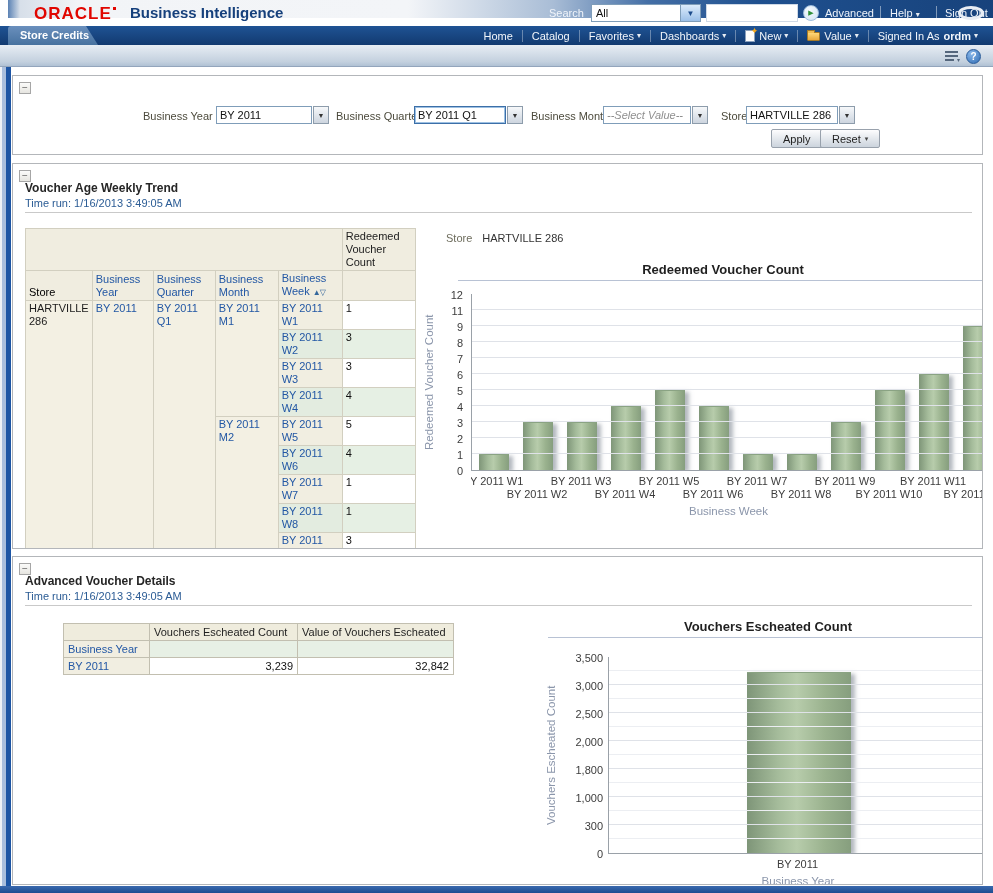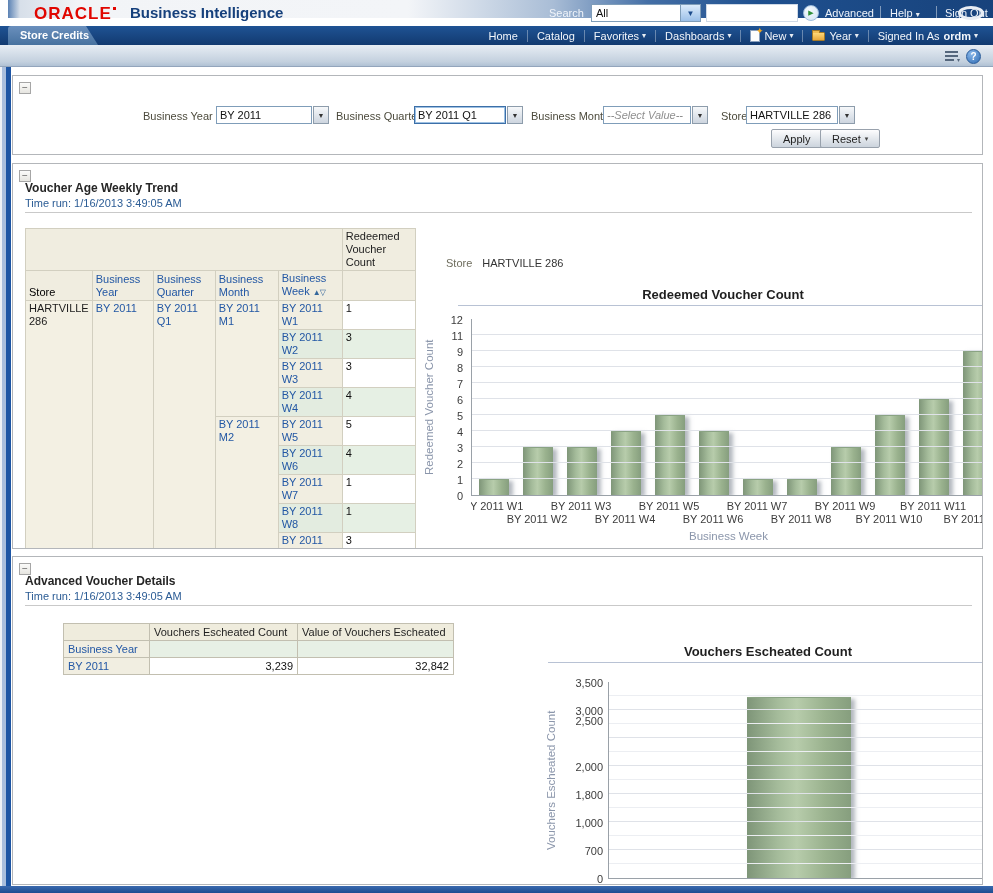--- a/index.html
+++ b/index.html
@@ -81,21 +81,21 @@
   .hdr2.link { color:#2257a4; }
   .hdr2 .sorts { font-size:8px; color:#34679c; letter-spacing:-1px; }
   td.dim { background:#f3f0e3; color:#2257a4; }
   td.dim.store-cell { color:#1c1c1c; }
   td.week { background:#f1eee1; color:#2257a4; }
   td.week.green { background:#e3ece0; }
   td.count { background:#fff; color:#111; text-align:right; }
   td.count.green2 { background:#e6f0e4; }
 
   
-  .chartbox { position:absolute;margin-top:25px; }
+  .chartbox { position:absolute; }
   .ch-context { position:absolute; font-size:11px; color:#6e6d5d; }
   .ch-context b { color:#333; font-weight:normal; margin-left:10px; }
   .ch-title { position:absolute; text-align:center; font-weight:bold; font-size:13px; color:#1f1f1f; }
   .ch-rule { position:absolute; border-top:1px solid #b8c2d4; }
   .plot { position:absolute; border-left:1px solid #9aa1a8; border-bottom:1px solid #9aa1a8; overflow:hidden; }
   .plot-inner { position:absolute; left:0; top:0; height:100%; }
   .grid { position:absolute; left:0; width:100%; height:1px; background:#dfe2e8; }
   .grid.minor { background:#eceef2; }
   .bar { position:absolute; bottom:0;
     background:linear-gradient(to right,#7e9578 0%,#a5bc9b 30%,#b7ccab 48%,#9ab28e 75%,#869e7e 100%);
@@ -161,21 +161,21 @@
       <span class="navitem">
           <span class="new-icon">
             <span class="star">✦</span>
           </span>
           <span>New</span>
           <span class="chev">▾</span>
         </span>
         <span class="nsep"></span>
       <span class="navitem">
           <span class="open-icon"></span>
-          <span>Year</span>
+          <span>Value</span>
           <span class="chev">▾</span>
         </span>
         <span class="nsep"></span>
       <span class="navitem">
           <span>Signed In As</span>
           <span class="bolduser">ordm</span>
           <span class="chev">▾</span>
         </span>
     </div>
   </div>
@@ -391,25 +391,25 @@
       </tr>
     </tbody>
       </table>
 
     <div class="chartbox" id="chart2" style="left:530px; top:54px; width:452px; height:280px;">
       <div class="ch-title" style="left:0; top:8px; width:450px;">Vouchers Escheated Count</div>
       <div class="ch-rule" style="left:5px; top:26px; width:445px;"></div>
       <div class="ytitle" style="left:2px; top:46px; height:197px;">Vouchers Escheated Count</div>
       <div class="yaxis" style="left:16px; top:46px; width:48px; height:197px;">
           <div class="ytick" style="bottom: -6px;">0</div>
-          <div class="ytick" style="bottom: 22px;">700</div>
+          <div class="ytick" style="bottom: 22px;">300</div>
           <div class="ytick" style="bottom: 50px;">1,000</div>
           <div class="ytick" style="bottom: 78px;">1,800</div>
           <div class="ytick" style="bottom: 106px;">2,000</div>
-          <div class="ytick" style="bottom: 152px;">2,500</div>
+          <div class="ytick" style="bottom: 134px;">2,500</div>
           <div class="ytick" style="bottom: 162px;">3,000</div>
           <div class="ytick" style="bottom: 190px;">3,500</div>
         </div>
       <div class="plot" style="left:65px; top:46px; width:380px; height:197px;">
         <div class="plot-inner" style="width:380px;">
             <div class="bar" style="left: 137.5px; width: 104px; height: 181.384px;"></div>
           </div>
       <div class="grid" style="bottom: 28px;"></div>
           <div class="grid" style="bottom: 56px;"></div>
           <div class="grid" style="bottom: 84px;"></div>

